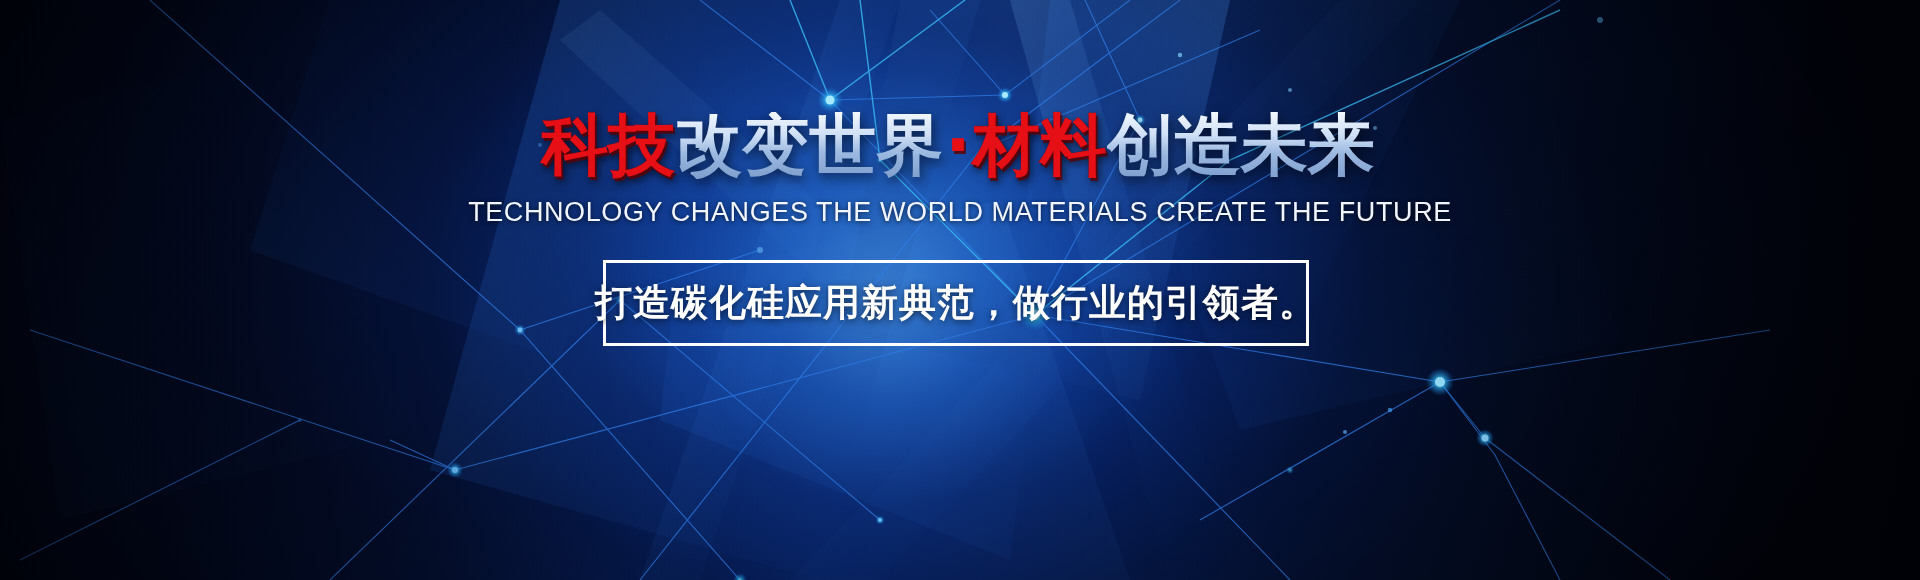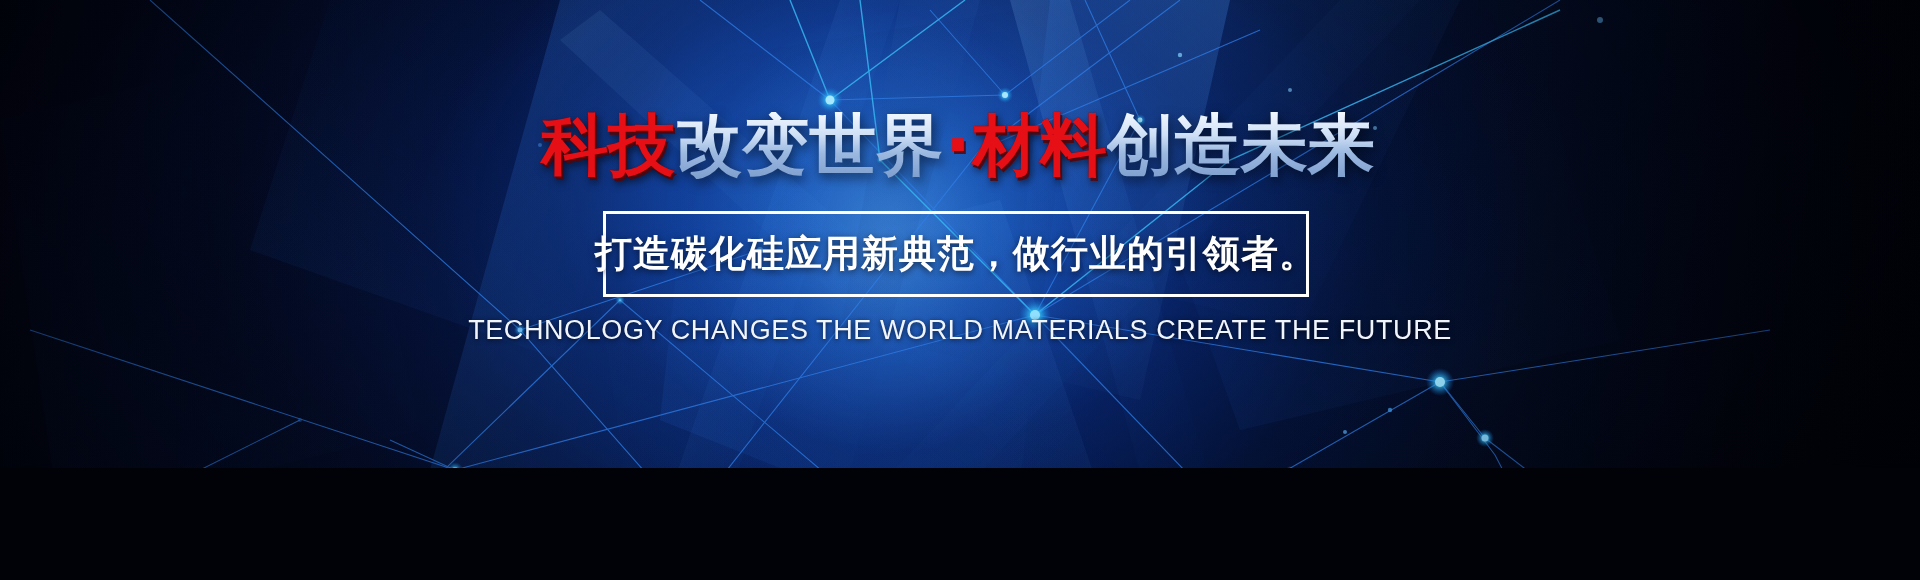--- a/index.html
+++ b/index.html
@@ -7,21 +7,21 @@
     padding: 0;
     background: #000208;
   }
   body {
     font-family: "Liberation Sans", "DejaVu Sans", sans-serif;
   }
 
   #banner {
     position: relative;
     width: 1920px;
-    height: 468px;
+    height: 580px;
     overflow: hidden;
     background: #01040e;
   }
 
   
   .bg-layer {
     position: absolute;
     inset: 0;
     pointer-events: none;
   }
@@ -270,20 +270,20 @@
   </svg>
 
   <div id="bg-vignette" class="bg-layer"></div>
 
   <div id="content">
 
     <div id="headline">
       <span class="seg seg-red">科技</span><span class="seg seg-silver">改变世界</span><span class="seg seg-dot">·</span><span class="seg seg-red">材料</span><span class="seg seg-silver">创造未来</span>
     </div>
 
+    <div id="subtitle">TECHNOLOGY CHANGES THE WORLD  MATERIALS CREATE THE FUTURE</div>
+
     <div id="slogan-box">
       <span id="slogan-text">打造碳化硅应用新典范，做行业的引领者。</span>
     </div>
 
-    <div id="subtitle">TECHNOLOGY CHANGES THE WORLD  MATERIALS CREATE THE FUTURE</div>
-
   </div>
 </div>
 
 </body></html>

